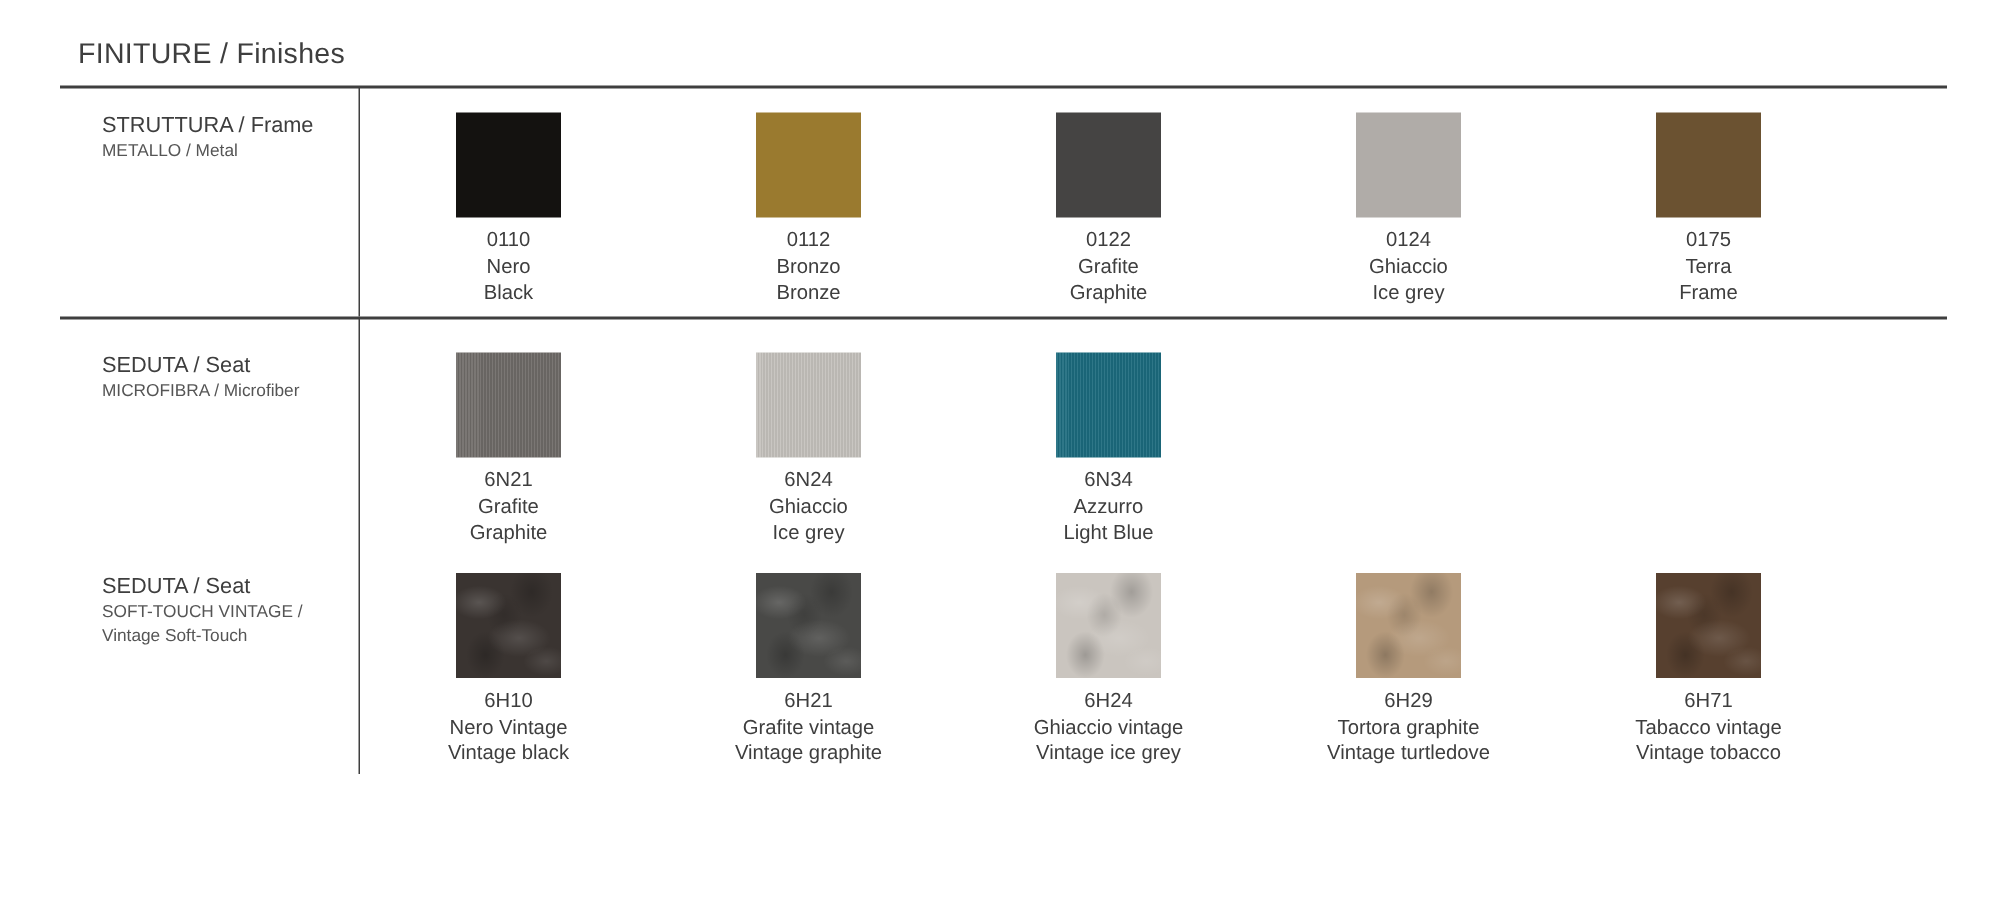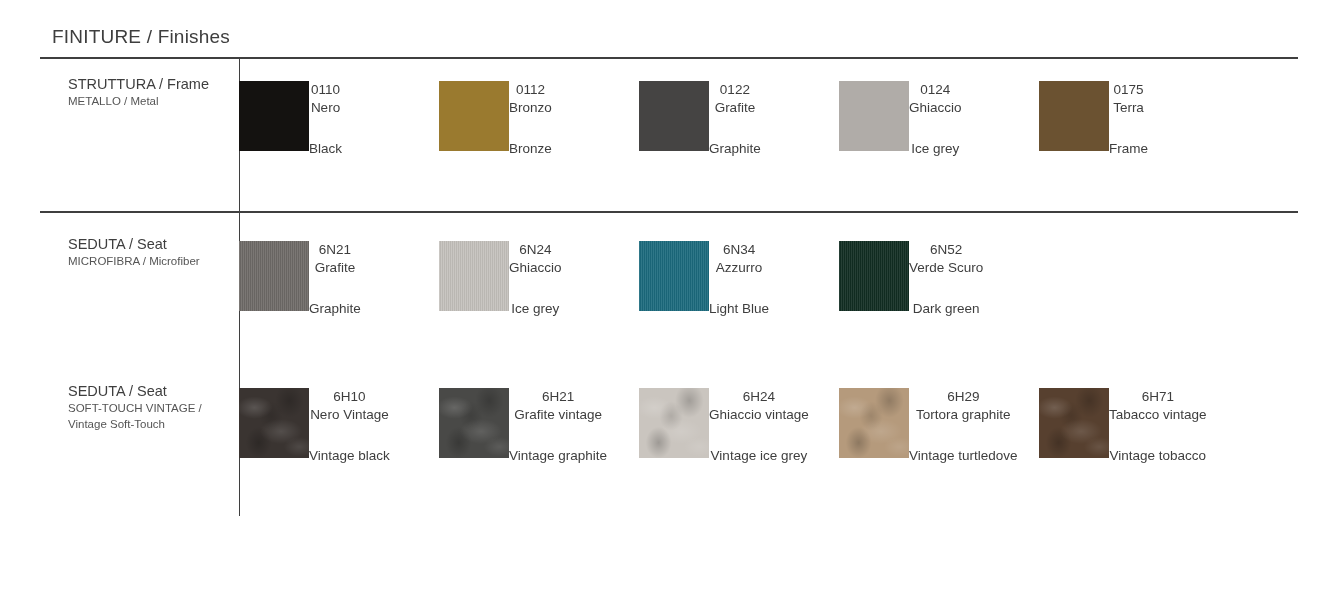--- a/index.html
+++ b/index.html
@@ -76,21 +76,21 @@
     width: 1060px;
     display: flex;
   }
   #row-frame { top: 75px; }
   #row-micro { top: 235px; }
   #row-soft  { top: 382px; }
 
   .swatch-cell {
     width: 200px;
     display: flex;
-    flex-direction: row;
+    flex-direction: column;
     align-items: center;
   }
   
   #row-frame .swatch-cell:nth-child(1),
   #row-micro .swatch-cell:nth-child(1),
   #row-soft  .swatch-cell:nth-child(1) { margin-left: 0px; }
 
   .swatch-chip {
     width: 70px;
     height: 70px;
@@ -134,21 +134,21 @@
   .swatch-caption {
     margin-top: 6px;
     text-align: center;
     font-size: 13.5px;
     line-height: 17.5px;
     color: #3e3e3e;
     white-space: nowrap;
   }
   .swatch-caption .code { display: block; }
   .swatch-caption .name-it { display: block; }
-  .swatch-caption .name-en { display: block; margin-top: 24px; }
+  .swatch-caption .name-en { display: block; }
 </style>
 </head>
 <body>
 
 <div id="page-title">FINITURE / Finishes</div>
 
 <div class="hrule" id="rule-top"></div>
 <div class="hrule" id="rule-mid"></div>
 <div class="vrule" id="vrule-frame"></div>
 <div class="vrule" id="vrule-seat"></div>
@@ -245,30 +245,20 @@
     <div class="swatch-cell">
       <div class="swatch-chip weave" style="background: rgb(27, 106, 125);">
         <div class="grain"></div>
       </div>
       <div class="swatch-caption">
         <span class="code">6N34</span>
         <span class="name-it">Azzurro</span>
         <span class="name-en">Light Blue</span>
       </div>
     </div>
-    <div class="swatch-cell">
-      <div class="swatch-chip weave" style="background: rgb(17, 45, 34);">
-        <div class="grain"></div>
-      </div>
-      <div class="swatch-caption">
-        <span class="code">6N52</span>
-        <span class="name-it">Verde Scuro</span>
-        <span class="name-en">Dark green</span>
-      </div>
-    </div>
   </div>
 <div class="swatch-row" id="row-soft">
     <div class="swatch-cell">
       <div class="swatch-chip mottled" style="background: rgb(58, 52, 49);">
         <div class="grain"></div>
       </div>
       <div class="swatch-caption">
         <span class="code">6H10</span>
         <span class="name-it">Nero Vintage</span>
         <span class="name-en">Vintage black</span>

